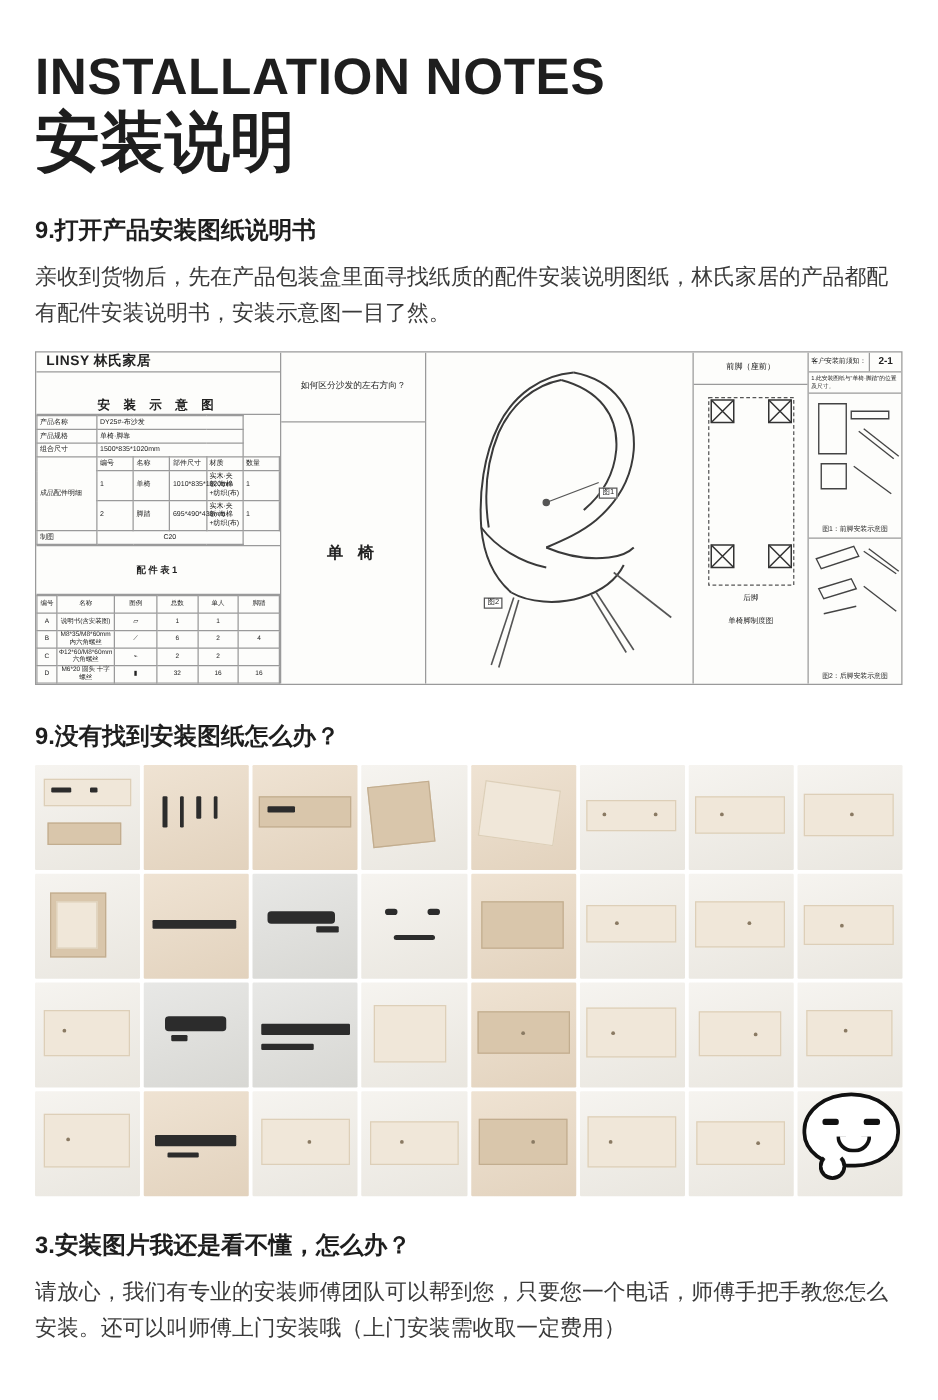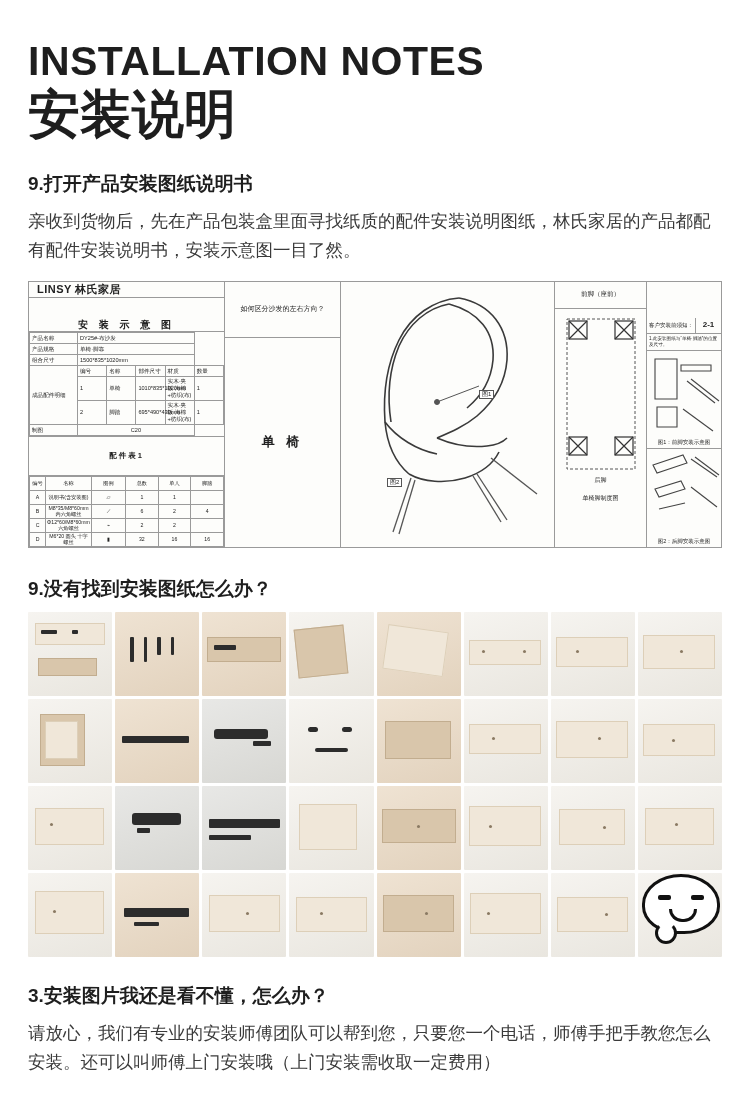--- a/index.html
+++ b/index.html
@@ -52,21 +52,21 @@
     border: 1px solid #9a9a9a;
     background: #fdfdfb;
     display: flex;
     margin-bottom: 28px;
     font-size: 5.5px;
     line-height: 1.25;
     color: #222;
     overflow: hidden;
   }
   .sheet .col { border-right: 1px solid #9a9a9a; }
-  .sheet .col:last-child { border-right: none; margin-top: 36px; }
+  .sheet .col:last-child { border-right: none; }
   .col-a { width: 196px; display: flex; flex-direction: column; }
   .logo-row {
     height: 24px; display: flex; align-items: center; padding-left: 8px;
     border-bottom: 1px solid #9a9a9a; font-size: 11px; font-weight: bold; letter-spacing: .5px;
   }
   .logo-row .cn { font-size: 11px; margin-left: 3px; }
   .title-row {
     height: 20px; display: flex; align-items: center; justify-content: center;
     border-bottom: 1px solid #9a9a9a; font-size: 10px; letter-spacing: 4px; font-weight: bold; margin-top: 20px;
   }

